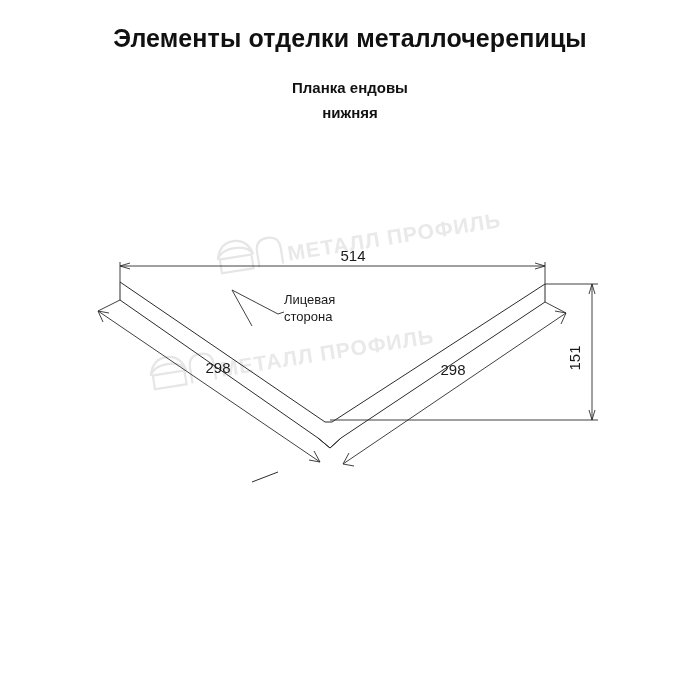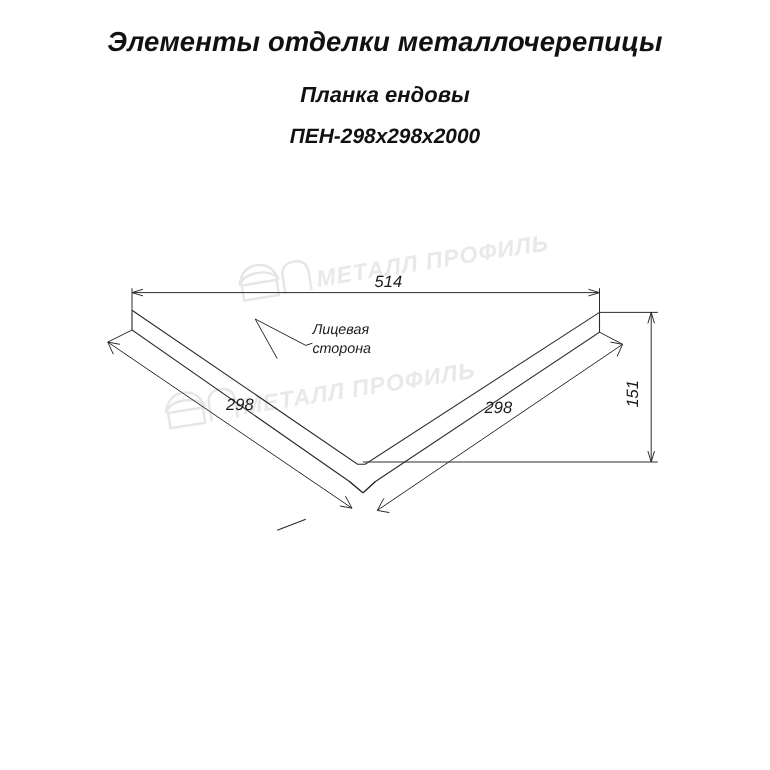--- a/index.html
+++ b/index.html
@@ -12,35 +12,34 @@
     background: #ffffff;
     font-family: "Liberation Sans", sans-serif;
     color: #1a1a1a;
     position: relative;
     overflow: hidden;
   }
   .page {
     position: relative;
     width: 700px;
     height: 671px;
-    font-style: italic;
   }
   .title-block {
     text-align: center;
     padding-top: 24px;
   }
   .main-title {
     font-size: 25px;
     font-weight: bold;
     letter-spacing: 0.1px;
     margin: 0 0 22px 0;
     color: #111;
   }
   .sub-title {
-    font-size: 20px;
+    font-size: 15px;
     font-weight: bold;
     line-height: 25px;
     margin: 0 0 14px 0;
     color: #111;
   }
   .sub-title .line2 {
     display: block;
   }
   .code-title {
     font-size: 19px;
@@ -87,22 +86,22 @@
 </style>
 </head>
 <body>
 
 <div class="page">
 
   <div class="title-block">
     <h1 class="main-title">Элементы отделки металлочерепицы</h1>
     <h2 class="sub-title">
       <span>Планка ендовы</span>
+      <span class="line2">нижняя</span>
     </h2>
-    <div class="code-title">ПЕН-298x298x2000</div>
   </div>
 
   <div class="drawing">
     <svg width="700" height="420" viewBox="0 0 700 420">
 
       <g opacity="1">
         <g transform="translate(215,62) rotate(-9)">
           <path class="wm" d="M0,18 q4,-16 18,-16 q14,0 18,16 q-4,-9 -18,-9 q-14,0 -18,9 z"></path>
           <rect class="wm" x="2" y="18" width="32" height="14"></rect>
           <path class="wm" d="M40,32 l0,-16 q0,-12 12,-12 q12,0 12,12 l0,16"></path>

